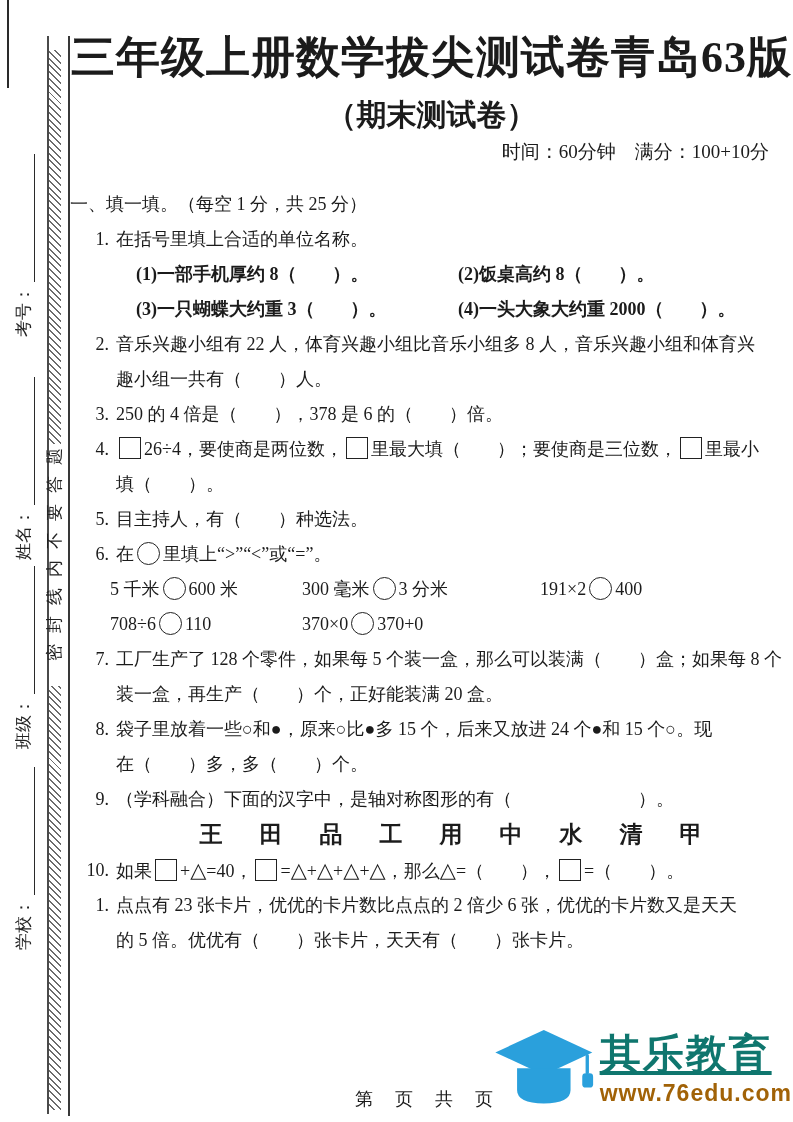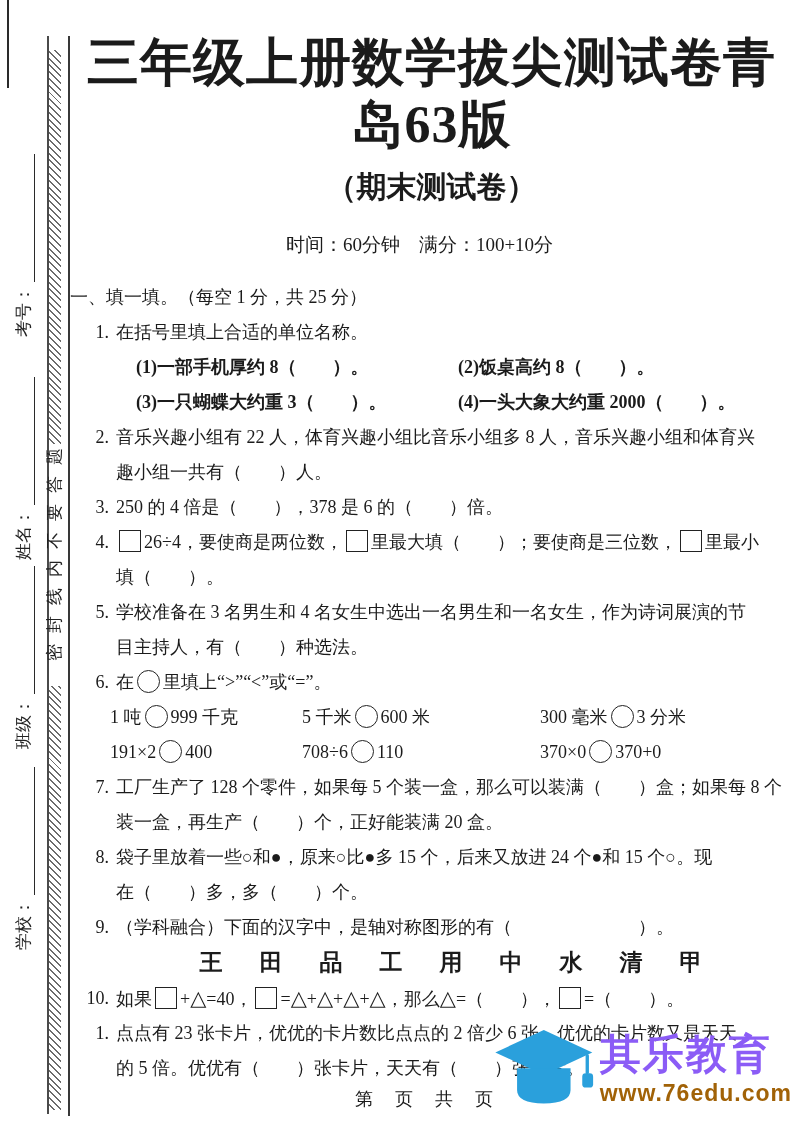--- a/index.html
+++ b/index.html
@@ -24,23 +24,23 @@
     transform-origin:0 0;transform:rotate(-90deg) translateX(-1122px);
     display:flex;align-items:center;padding-left:172px;font-size:17px;color:#222;white-space:nowrap;
   }
   .sfield{display:flex;align-items:flex-end;}
   .sfield .uline{display:inline-block;width:128px;height:14px;border-bottom:1.4px solid #2a2a2a;margin-left:4px;}
   .sfield.f1{margin-right:18px;}
   .sfield.f2{margin-right:6px;}
   .sfield.f3{margin-right:40px;}
   
   .content{position:absolute;left:70px;top:0;width:723px;}
-  .title{margin-top:32px;text-align:center;font-size:52px;font-weight:bold;letter-spacing:1px;line-height:1.2;font-family:Liberation Serif, serif;}
+  .title{margin-top:32px;text-align:center;font-size:44px;font-weight:bold;letter-spacing:1px;line-height:1.2;font-family:Liberation Serif, serif;}
   .subtitle{margin-top:10px;text-align:center;font-size:30px;font-weight:bold;}
-  .meta{margin-top:24px;padding-right:24px;text-align:center;font-size:19px;}
+  .meta{margin-top:3px;padding-right:24px;text-align:right;font-size:19px;}
   table.score{border-collapse:collapse;table-layout:fixed;width:680px;margin:9px 0 0 18px;}
   table.score td{border:1.7px solid #2e2e2e;height:36px;text-align:center;font-size:19px;padding:0;}
   .qwrap{margin-top:22px;font-size:18px;}
   .section-title{height:35px;line-height:35px;white-space:nowrap;}
   .q{display:flex;}
   .qnum{flex:none;width:46px;text-align:right;padding-right:7px;box-sizing:border-box;line-height:35px;}
   .qbody{flex:1;min-width:0;}
   .qline{height:35px;line-height:35px;white-space:nowrap;overflow:visible;}
   .items{display:grid;grid-template-columns:322px 1fr;padding-left:20px;font-weight:bold;}
   .items .qline{height:35px;}
@@ -49,21 +49,21 @@
   
   .shp{display:inline-block;border:1.4px solid #222;margin:0 3px;background:#fff;}
   .shp.b{width:20px;height:20px;vertical-align:-4px;}
   .shp.c{width:21px;height:21px;border-radius:50%;vertical-align:-5px;}
   .tri{font-size:21px;font-family:"DejaVu Sans",sans-serif;}
   
   .page-footer{position:absolute;left:70px;bottom:11px;width:710px;text-align:center;font-size:18px;letter-spacing:2px;}
   .watermark{position:absolute;left:492px;top:1018px;width:300px;height:104px;display:flex;align-items:center;z-index:5;}
   .wm-text{margin-left:4px;display:flex;flex-direction:column;}
   .wm-brand{font-family:"Liberation Sans","DejaVu Sans",sans-serif;font-weight:bold;font-size:41px;
-    color:#8b5cf6;letter-spacing:2px;line-height:1.05;white-space:nowrap;}
+    color:#0f766e;letter-spacing:2px;line-height:1.05;white-space:nowrap;text-decoration:underline;}
   .wm-url{font-family:"Liberation Sans","DejaVu Sans",sans-serif;font-weight:bold;font-size:23px;
     color:#a16207;letter-spacing:1px;margin-top:3px;white-space:nowrap;}
 </style>
 </head>
 <body>
 
 <div class="artifact-line"></div>
 
 <div class="seal-line"></div>
 <div class="hatch top"></div>
@@ -140,31 +140,29 @@
       <div class="qnum">4.</div>
       <div class="qbody">
         <div class="qline"><span class="shp b"></span>26÷4，要使商是两位数，<span class="shp b"></span>里最大填（　　）；要使商是三位数，<span class="shp b"></span>里最小</div>
         <div class="qline">填（　　）。</div>
       </div>
     </div>
 
     <div class="q">
       <div class="qnum">5.</div>
       <div class="qbody">
-        <div class="qline">学校准备在 3 名男生和 4 名女生中选出一名男生和一名女生，作为诗词展演的节</div>
         <div class="qline">目主持人，有（　　）种选法。</div>
       </div>
     </div>
 
     <div class="q">
       <div class="qnum">6.</div>
       <div class="qbody">
         <div class="qline">在<span class="shp c"></span>里填上“&gt;”“&lt;”或“=”。</div>
         <div class="c6rows">
-          <div class="qline">1 吨<span class="shp c"></span>999 千克</div>
           <div class="qline">5 千米<span class="shp c"></span>600 米</div>
           <div class="qline">300 毫米<span class="shp c"></span>3 分米</div>
           <div class="qline">191×2<span class="shp c"></span>400</div>
           <div class="qline">708÷6<span class="shp c"></span>110</div>
           <div class="qline">370×0<span class="shp c"></span>370+0</div>
         </div>
       </div>
     </div>
 
     <div class="q">

